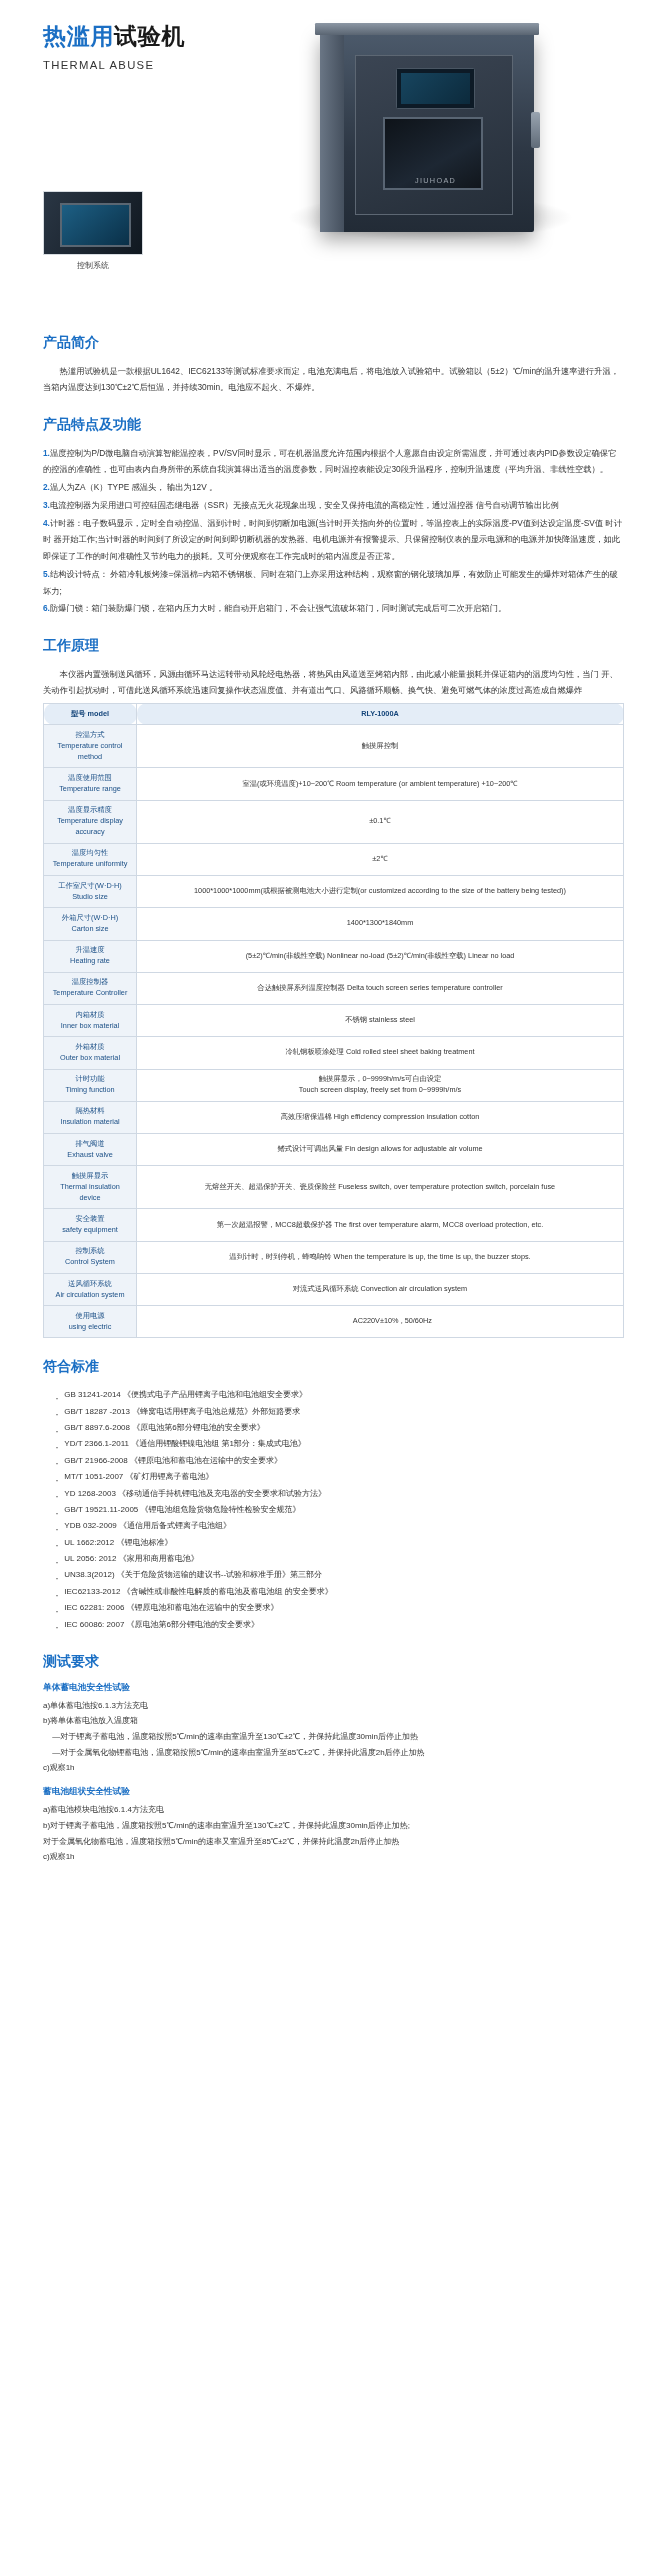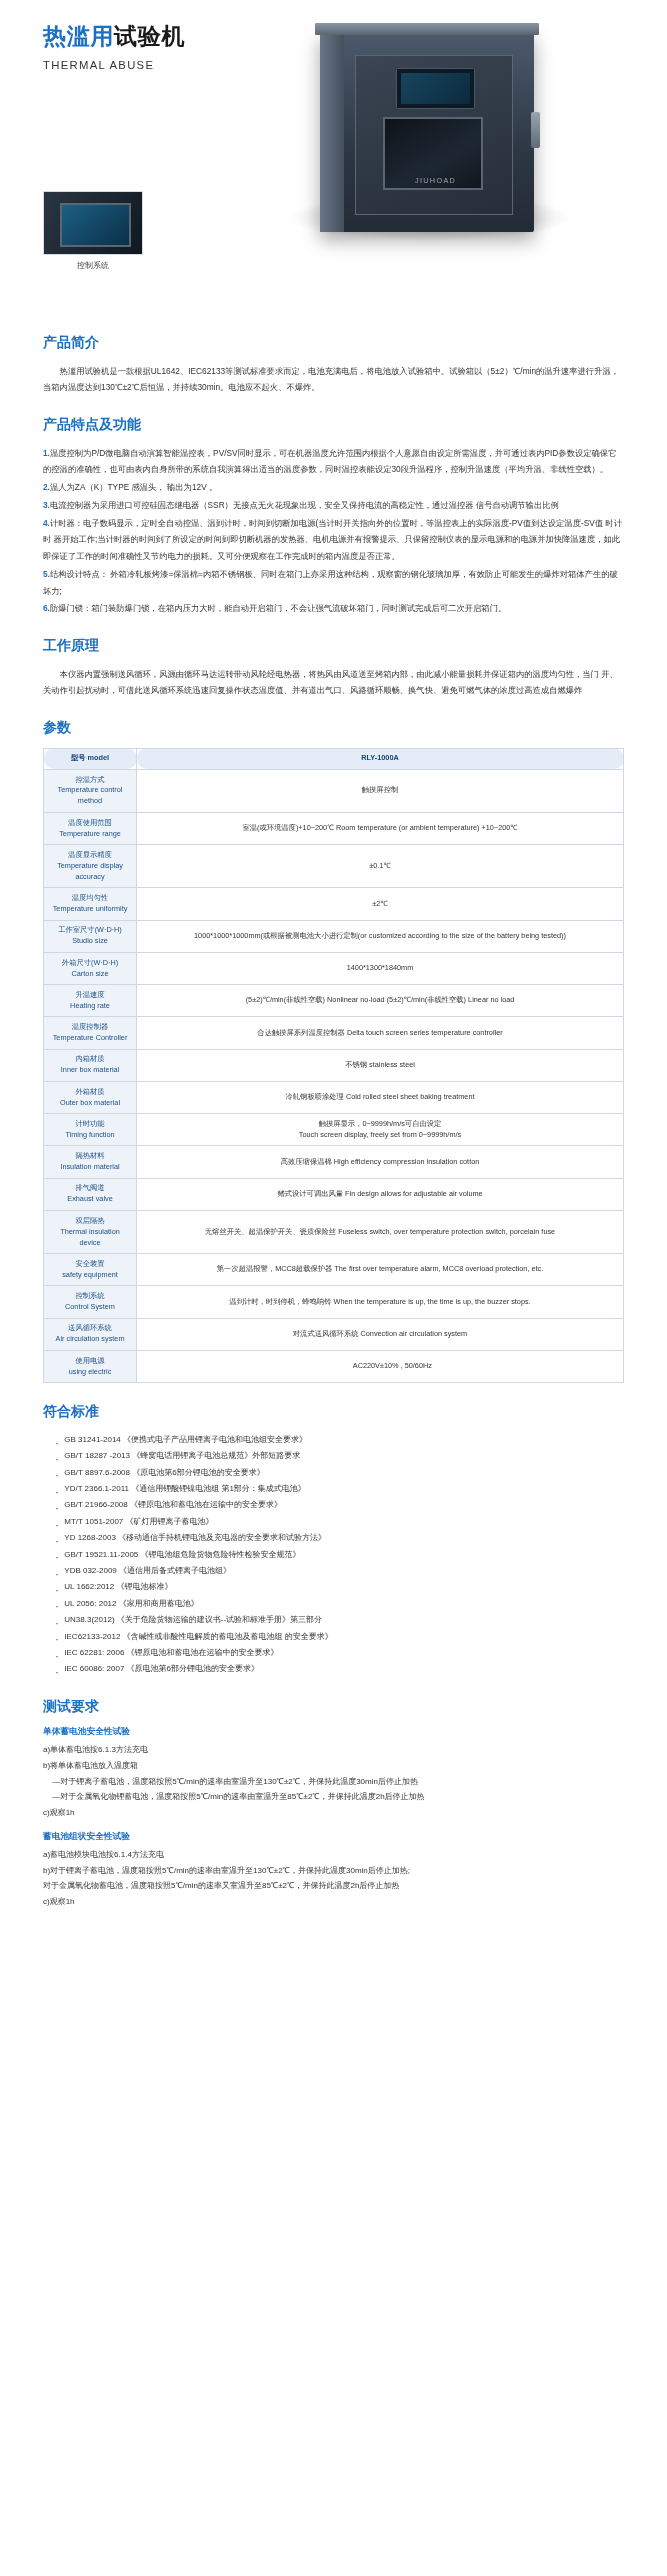--- a/index.html
+++ b/index.html
@@ -275,21 +275,20 @@
     <p class="feat"><span class="num">5.</span><span>结构设计特点： 外箱冷轧板烤漆=保温棉=内箱不锈钢板、同时在箱门上亦采用这种结构，观察窗的钢化玻璃加厚，有效防止可能发生的爆炸对箱体产生的破坏力;</span></p>
     <p class="feat"><span class="num">6.</span><span>防爆门锁：箱门装防爆门锁，在箱内压力大时，能自动开启箱门，不会让强气流破坏箱门，同时测试完成后可二次开启箱门。</span></p>
   </div>
 
   <div class="section">
     <div class="sec-title">工作原理</div>
     <p class="para">本仪器内置强制送风循环，风源由循环马达运转带动风轮经电热器，将热风由风道送至烤箱内部，由此减小能量损耗并保证箱内的温度均匀性，当门 开、关动作引起扰动时，可借此送风循环系统迅速回复操作状态温度值、并有道出气口、风路循环顺畅、换气快、避免可燃气体的浓度过高造成自燃爆炸</p>
   </div>
 
   <div class="section">
-    <div class="sec-title">参数</div>
     <table class="params">
       <tbody>
           <tr class="head">
         <td class="k" style="white-space: pre-line;">型号 model</td>
         <td class="v" style="white-space: pre-line;">RLY-1000A</td>
       </tr>
       <tr>
             <td class="k" style="white-space: pre-line;">控温方式
 Temperature control method</td>
             <td class="v" style="white-space: pre-line;">触摸屏控制</td>
@@ -349,21 +348,21 @@
             <td class="k" style="white-space: pre-line;">隔热材料
 Insulation material</td>
             <td class="v" style="white-space: pre-line;">高效压缩保温棉 High efficiency compression insulation cotton</td>
           </tr>
       <tr>
             <td class="k" style="white-space: pre-line;">排气阀道
 Exhaust valve</td>
             <td class="v" style="white-space: pre-line;">鳍式设计可调出风量 Fin design allows for adjustable air volume</td>
           </tr>
       <tr>
-            <td class="k" style="white-space: pre-line;">双层隔热
+            <td class="k" style="white-space: pre-line;">触摸屏显示
 Thermal insulation device</td>
             <td class="v" style="white-space: pre-line;">无熔丝开关、超温保护开关、瓷质保险丝 Fuseless switch, over temperature protection switch, porcelain fuse</td>
           </tr>
       <tr>
             <td class="k" style="white-space: pre-line;">安全装置
 safety equipment</td>
             <td class="v" style="white-space: pre-line;">第一次超温报警，MCC8超载保护器 The first over temperature alarm, MCC8 overload protection, etc.</td>
           </tr>
       <tr>
             <td class="k" style="white-space: pre-line;">控制系统

